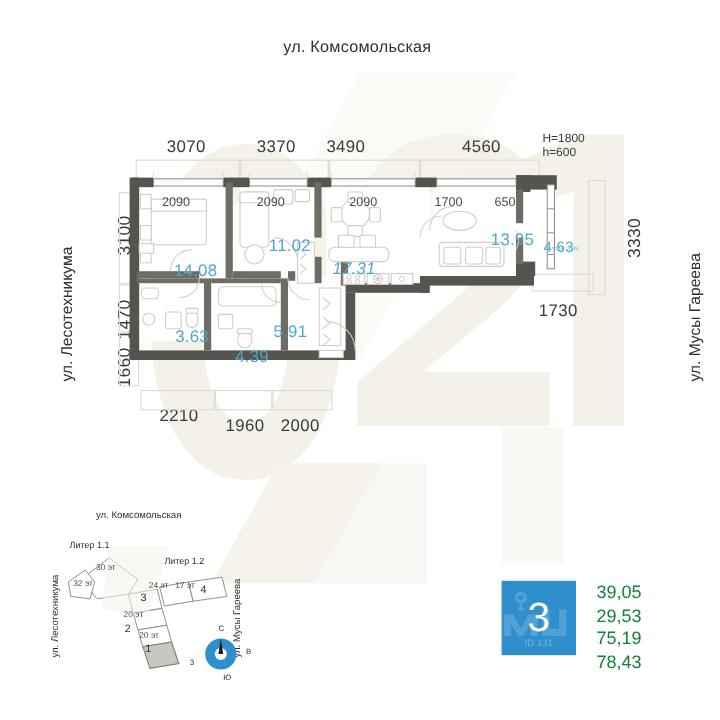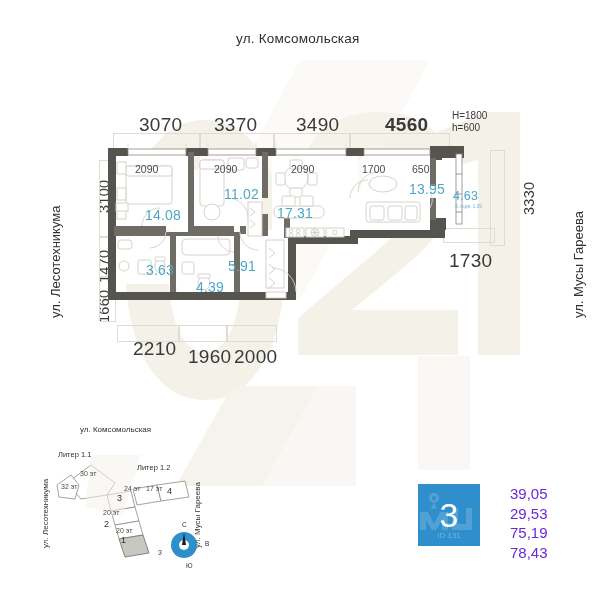--- a/index.html
+++ b/index.html
@@ -20,49 +20,50 @@
   
   .street-title {
     position:absolute; font-size:13.5px; color:#2f2f2f; letter-spacing:.2px;
     white-space:nowrap;
   }
   .street-side {
     position:absolute; font-size:13px; color:#2f2f2f; white-space:nowrap;
     transform-origin:0 0;
   }
   .dim {
-    position:absolute; font-size:19px; color:#3a3a3a; white-space:nowrap;
+    position:absolute; font-size:14px; color:#3a3a3a; white-space:nowrap;
     letter-spacing:.3px;
   }
   .dim-v {
     position:absolute; font-size:14.5px; color:#3a3a3a; white-space:nowrap;
     letter-spacing:.3px; transform-origin:0 0; transform:rotate(-90deg);
   }
   .dim-sm {
     position:absolute; font-size:9.5px; color:#4a4a4a; white-space:nowrap;
   }
   .note {
     position:absolute; font-size:10px; color:#3a3a3a; white-space:nowrap; line-height:12px;
   }
   .area {
     position:absolute; font-size:14px; color:#4fa8c8; white-space:nowrap;
     letter-spacing:.2px;
+    margin-top:10px;
   }
   .area-sm {
     position:absolute; font-size:4.6px; color:#6fb6cf; white-space:nowrap;
   }
   .gbox    { position:absolute; border:1px solid #dedcd5; box-sizing:border-box; }
 
   
   .badge {
     position:absolute; background:#2f8fcc; color:#ffffff;
     display:flex; align-items:center; justify-content:center;
     font-size:34px; font-weight:400; line-height:1;
   }
-  .areas-list { position:absolute; font-size:15px; color:#6d28d9; line-height:19.5px; text-align:left;margin-left:13px; }
+  .areas-list { position:absolute; font-size:15px; color:#15803d; line-height:19.5px; text-align:left; }
   .areas-list div { white-space:nowrap; }
 
   
   .sp-label { position:absolute; font-size:7px; color:#4a4a4a; white-space:nowrap; }
   .sp-label-b { position:absolute; font-size:7.5px; color:#2f2f2f; white-space:nowrap; }
   .sp-num { position:absolute; font-size:9px; color:#2f2f2f; white-space:nowrap; }
   .sp-street { position:absolute; font-size:8px; color:#2f2f2f; white-space:nowrap; transform-origin:0 0; }
   .sp-street-h { position:absolute; font-size:8px; color:#2f2f2f; white-space:nowrap; }
   .cp { position:absolute; font-size:6.5px; color:#2f2f2f; white-space:nowrap; }
 </style>
@@ -98,22 +99,22 @@
   <div class="street-side" style="left:48px; top:318px; transform:rotate(-90deg);">ул. Лесотехникума</div>
   <div class="street-side" style="left:571px; top:318px; transform:rotate(-90deg);">ул. Мусы Гареева</div>
 
   <div class="note" style="left:452px; top:110px;">
     <div>H=1800</div>
     <div>h=600</div>
   </div>
 
   <div class="dim" style="left:139px; top:114px;">3070</div>
   <div class="dim" style="left:214px; top:114px;">3370</div>
-  <div class="dim" style="left:296px; top:114px;">3490</div>
-  <div class="dim" style="left:385px; top:114px;font-weight:bold;">4560</div>
+  <div class="dim" style="left:272px; top:114px;">3490</div>
+  <div class="dim" style="left:385px; top:114px;">4560</div>
 
   <div class="gbox" style="left:113px; top:133px; width:87px; height:17px;"></div>
   <div class="gbox" style="left:200px; top:133px; width:74px; height:17px;"></div>
   <div class="gbox" style="left:274px; top:133px; width:76px; height:17px;"></div>
   <div class="gbox" style="left:350px; top:133px; width:100px; height:17px;"></div>
 
   <div class="dim-v" style="left:96px; top:213px;">3100</div>
   <div class="dim-v" style="left:96px; top:283px;">1470</div>
   <div class="dim-v" style="left:96px; top:323px;">1660</div>
 
@@ -329,21 +330,21 @@
   </svg>
 
   <div class="dim-sm" style="left:135px; top:163px; font-size:10.5px;">2090</div>
   <div class="dim-sm" style="left:214px; top:163px; font-size:10.5px;">2090</div>
   <div class="dim-sm" style="left:291px; top:163px; font-size:10.5px;">2090</div>
   <div class="dim-sm" style="left:362px; top:163px; font-size:10.5px;">1700</div>
   <div class="dim-sm" style="left:412px; top:163px; font-size:10.5px;">650</div>
 
   <div class="area" style="left:145px; top:207px;">14.08</div>
   <div class="area" style="left:224px; top:186px;">11.02</div>
-  <div class="area" style="left:277px; top:205px;">17.31</div>
+  <div class="area" style="left:277px; top:205px;font-style:italic;">17.31</div>
   <div class="area" style="left:409px; top:181px;">13.95</div>
   <div class="area" style="left:453px; top:189px; font-size:12.5px;">4.63</div>
   <div class="area-sm" style="left:455px; top:204px;">S лодж. 1.39</div>
   <div class="area" style="left:146px; top:262px;">3.63</div>
   <div class="area" style="left:196px; top:279px;">4.39</div>
   <div class="area" style="left:228px; top:258px;">5.91</div>
 
   <div class="badge" style="left:418px; top:484px; width:62px; height:62px;">
     <span>3</span>
   </div>

